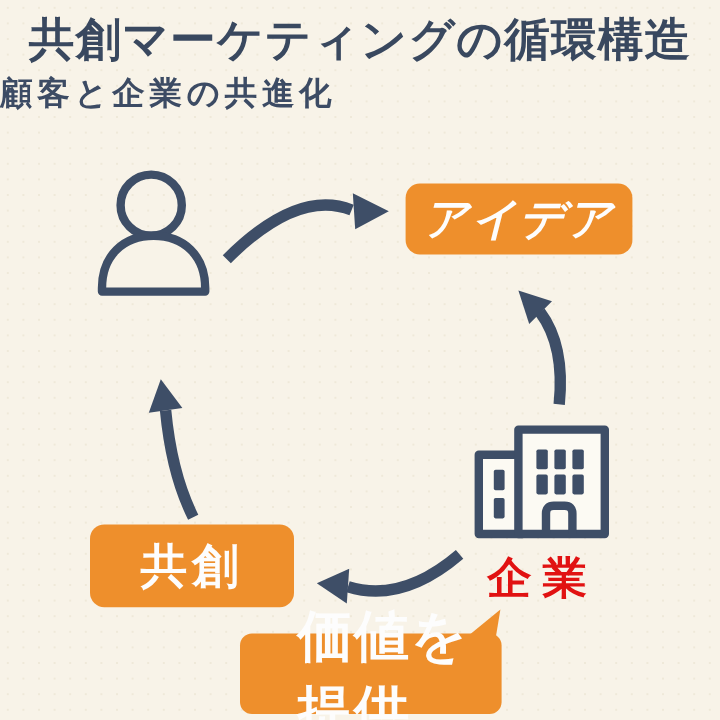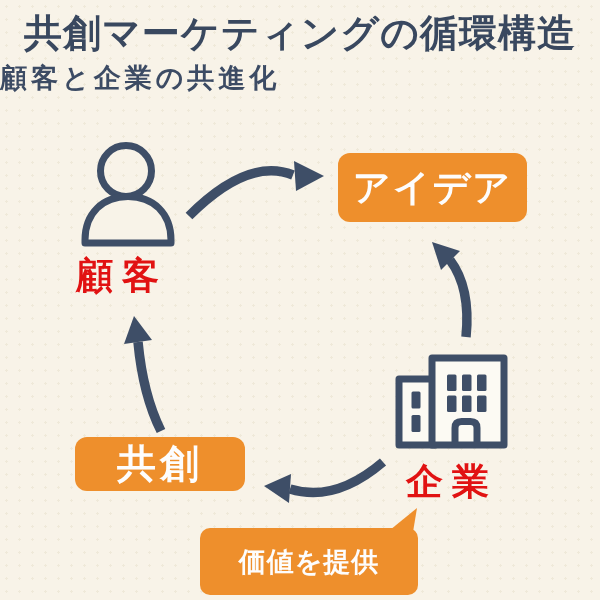--- a/index.html
+++ b/index.html
@@ -41,23 +41,23 @@
   .node-box {
     position: absolute;
     display: flex;
     align-items: center;
     justify-content: center;
     background: #ee8f2c;
     color: #fdfdfd;
     font-weight: 700;
     border-radius: 12px;
   }
-  .box-idea   { left: 338px; top: 153px; width: 189px; height: 69px; font-size: 37px; letter-spacing: 2px; }
-  .box-cocreation { left: 75px;  top: 437px; width: 170px; height: 54px; font-size: 39px; letter-spacing: 4px; }
-  .box-value  { left: 200px; top: 528px; width: 218px; height: 67px; font-size: 27px; letter-spacing: 1px; border-radius: 10px; }
+  .box-idea   { left: 338px; top: 153px; width: 189px; height: 59px; font-size: 37px; letter-spacing: 2px; font-style: italic; }
+  .box-cocreation { left: 75px;  top: 437px; width: 170px; height: 69px; font-size: 39px; letter-spacing: 4px; }
+  .box-value  { left: 200px; top: 528px; width: 218px; height: 67px; font-size: 46px; letter-spacing: 1px; border-radius: 10px; padding-left: 48px; }
   .actor-label {
     position: absolute;
     color: #e11212;
     font-size: 37px;
     font-weight: 800;
     letter-spacing: 9px;
     white-space: nowrap;
   }
   .label-customer { left: 76px;  top: 251px; }
   .label-company  { left: 406px; top: 457px; }
@@ -119,16 +119,15 @@
   </div>
 
   <div class="node-box box-cocreation">
     <span>共創</span>
   </div>
 
   <div class="node-box box-value">
     <span>価値を提供</span>
   </div>
 
-  <div class="actor-label label-customer">顧客</div>
   <div class="actor-label label-company">企業</div>
 
 </div>
 
 </body></html>

